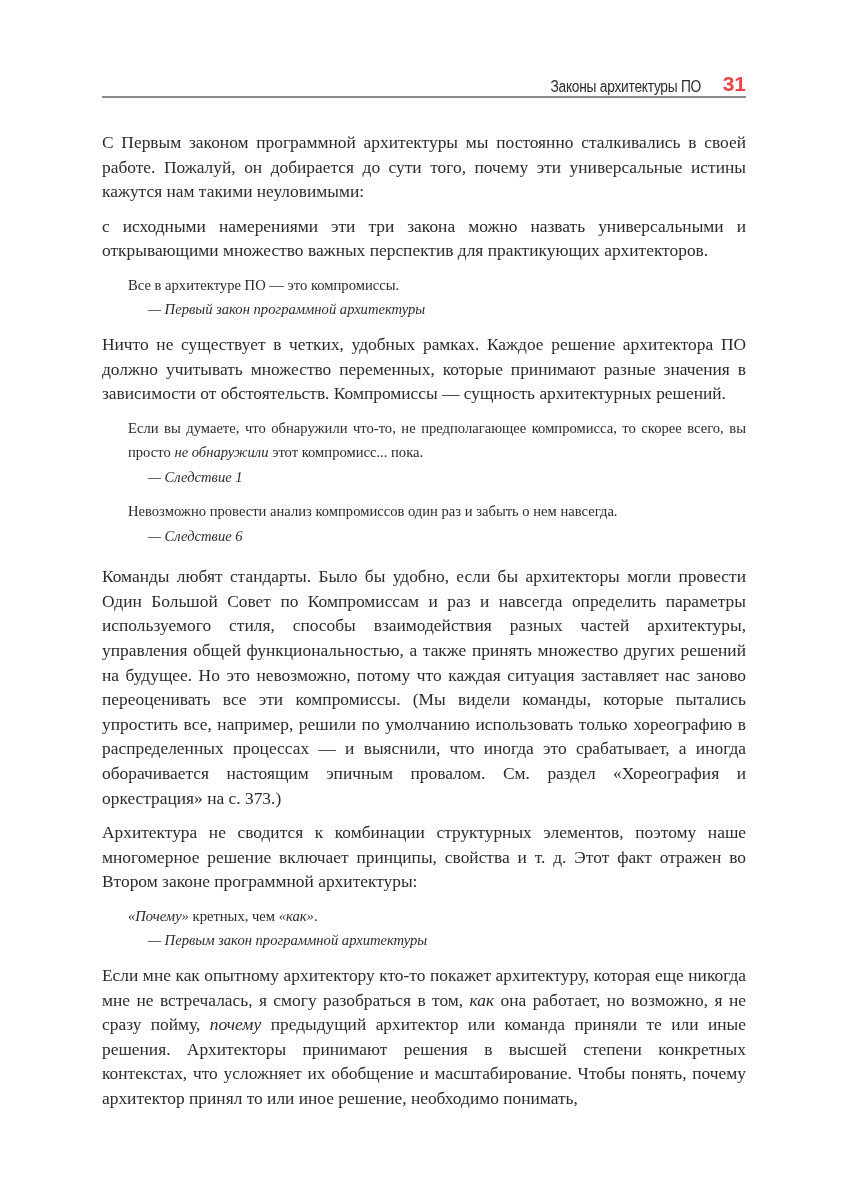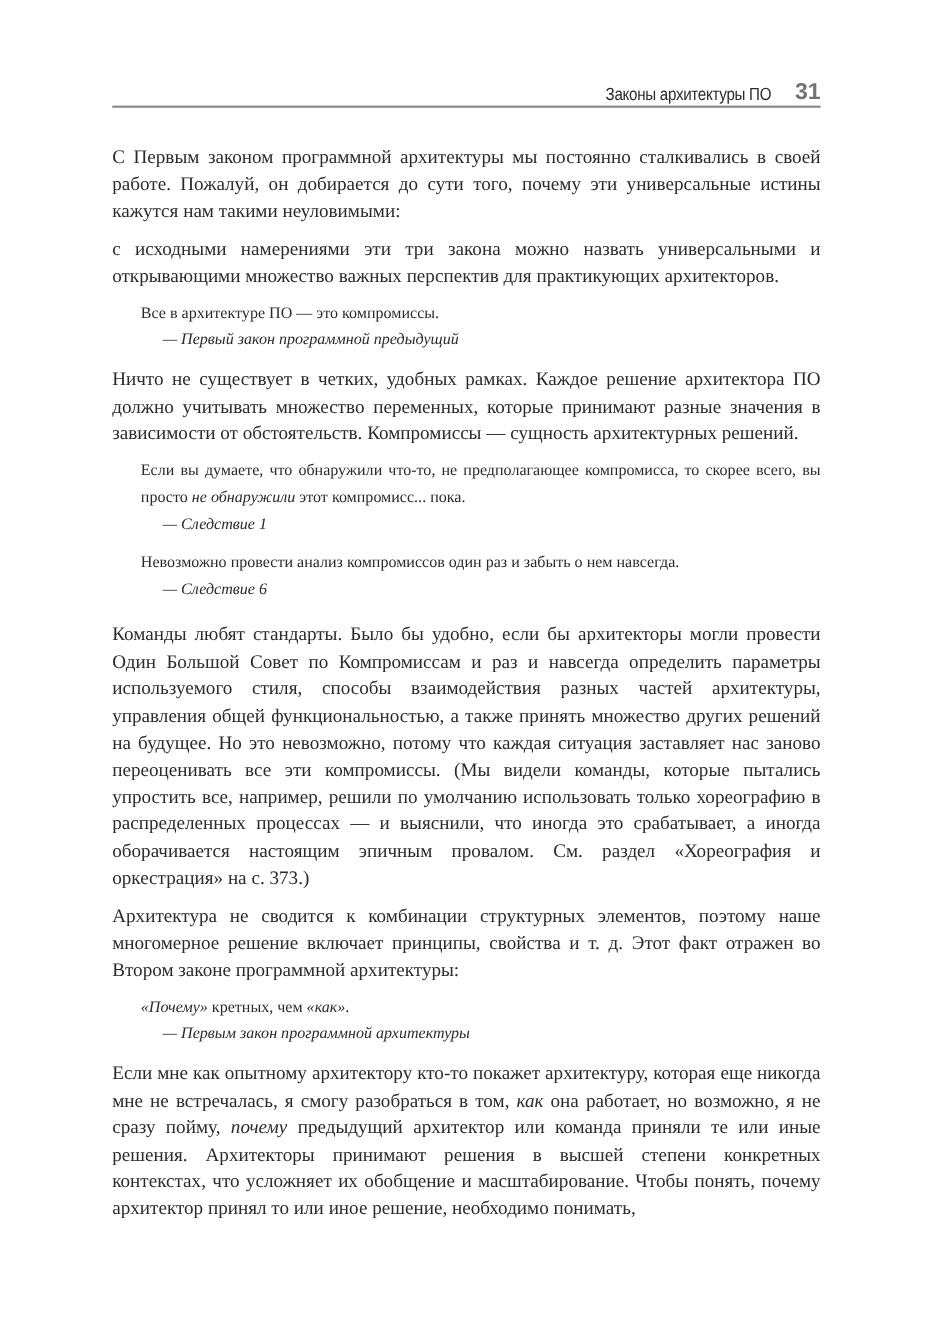--- a/index.html
+++ b/index.html
@@ -29,21 +29,21 @@
       font-size: 16px;
       color: #2a2a2a;
       letter-spacing: -0.3px;
       transform: scaleX(0.86);
       transform-origin: right;
       margin-right: 22px;
     }
     .page-number {
       font-size: 21px;
       font-weight: bold;
-      color: #737373;
+      color: #ef4444;
     }
     .header-rule {
       position: absolute;
       left: 102px;
       top: 96px;
       width: 644px;
       height: 2px;
       background: #8a8a8a;
     }
     .content {
@@ -97,21 +97,21 @@
 </div>
 <div class="header-rule"></div>
 
 <div class="content">
   <p class="para">С Первым законом программной архитектуры мы постоянно сталкивались в своей работе. Пожалуй, он добирается до сути того, почему эти универсальные истины кажутся нам такими неуловимыми:</p>
 
   <p class="para">с исходными намерениями эти три закона можно назвать универсальными и открывающими множество важных перспектив для практикующих архи­текторов.</p>
 
   <div class="quote">
     <span class="quote-text">Все в архитектуре ПО — это компромиссы.</span>
-    <span class="quote-source">— Первый закон программной предыдущий</span>
+    <span class="quote-source">— Первый закон программной архитектуры</span>
   </div>
 
   <p class="para">Ничто не существует в четких, удобных рамках. Каждое решение архитектора ПО должно учитывать множество переменных, которые принимают разные значения в зависимости от обстоятельств. Компромиссы — сущность архитек­турных решений.</p>
 
   <div class="quote-group">
     <div class="quote-item">
       <span class="quote-text"><span>Если вы думаете, что обнаружили что-то, не предполагающее компромисса, то ско­рее всего, вы просто </span><em>не обнаружили</em><span> этот компромисс... пока.</span></span>
       <span class="quote-source">— Следствие 1</span>
     </div>
     <div class="quote-item">

